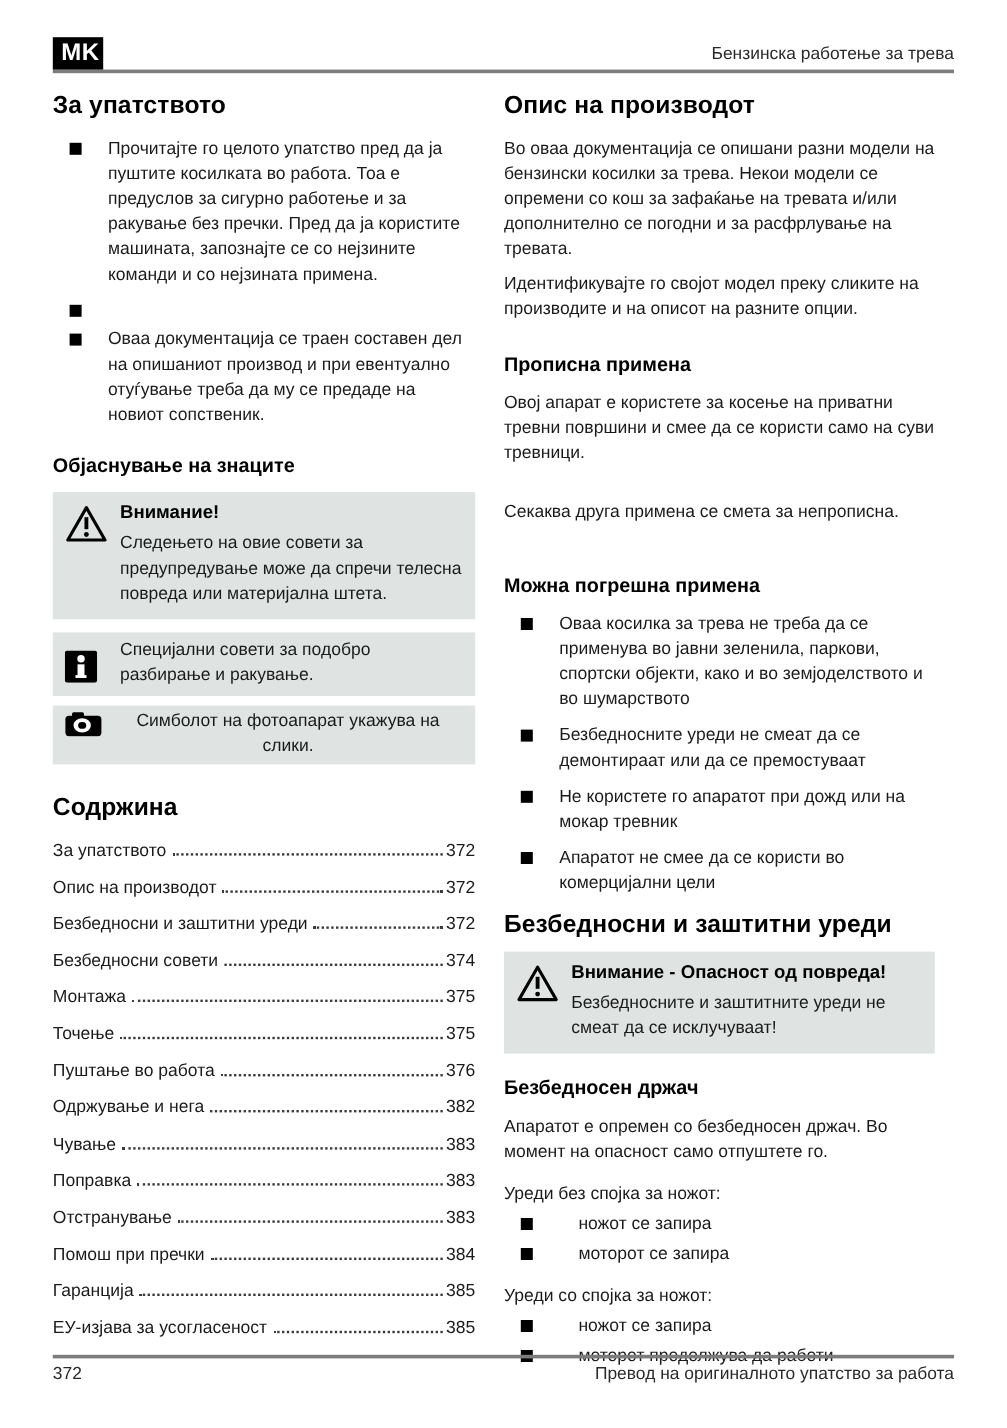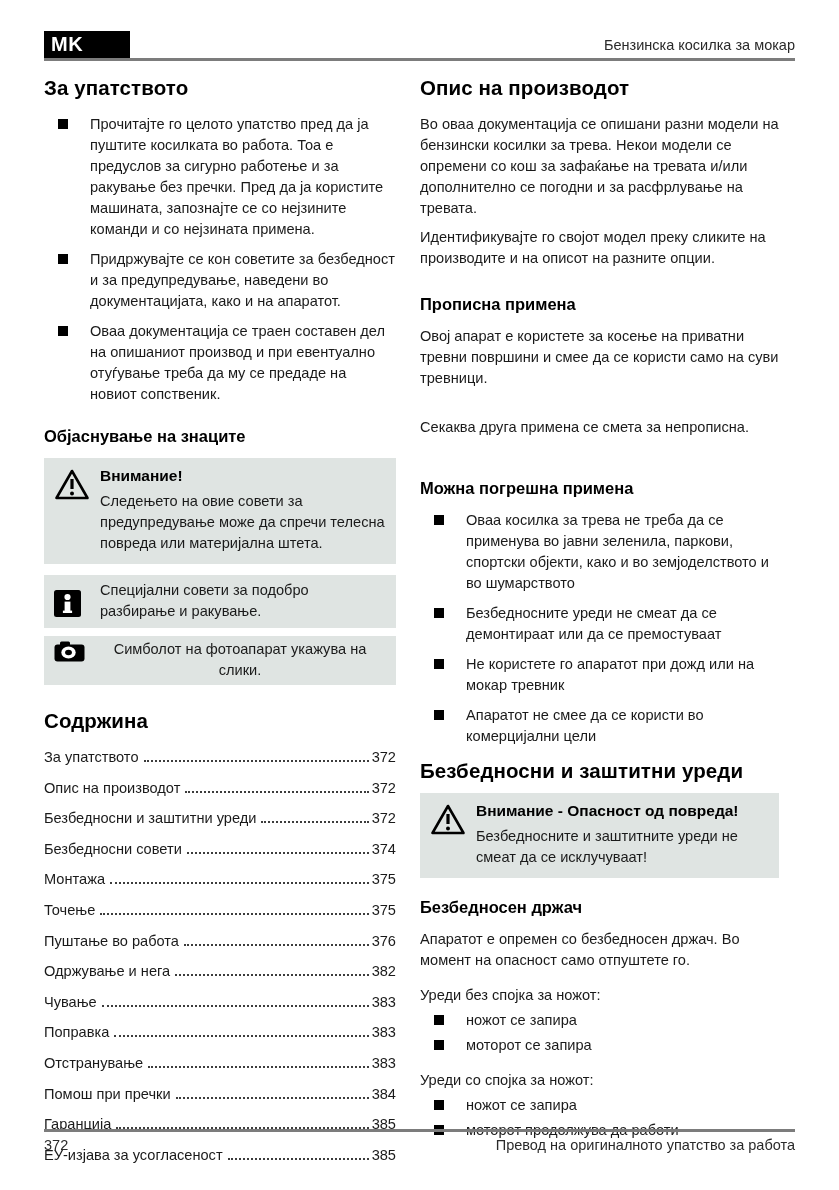--- a/index.html
+++ b/index.html
@@ -25,21 +25,21 @@
     justify-content: space-between;
     align-items: flex-end;
   }
   .lang-badge {
     background: var(--badge-bg, #000);
     color: var(--badge-fg, #fff);
     font-weight: bold;
     font-size: 20px;
     line-height: 27px;
     height: 27px;
-    width: 86px;
+    width: 42px;
     padding-left: 7px;
     letter-spacing: 0.5px;
   }
   .header-title {
     font-size: 14.5px;
     color: #2a2a2a;
     padding-bottom: 5px;
   }
 
   
@@ -76,21 +76,21 @@
     padding-left: 14px;
   }
   .bullet .sq {
     flex: none;
     width: 10px;
     height: 10px;
     background: #000;
     margin-top: 5px;
     margin-right: 22px;
   }
-  .bullet.tight { margin-bottom: 4px; }
+  .bullet.tight { margin-bottom: 4px; gap: 16px; }
   .group-label { margin-top: 14px; margin-bottom: 4px; }
 
   
   .notice {
     background: var(--box-bg, #dfe4e2);
     display: flex;
     padding: 8px 8px 10px 10px;
     margin-bottom: 11px;
   }
   .notice-icon { flex: none; width: 46px; padding-top: 2px; }
@@ -137,36 +137,35 @@
   svg { display: block; }
 </style>
 </head>
 <body>
 
 <div class="page">
   <div class="content">
 
     <div class="header">
       <div class="lang-badge">MK</div>
-      <div class="header-title">Бензинска косилка за мокар</div>
+      <div class="header-title">Бензинска работење за трева</div>
     </div>
 
     <div class="columns">
 
       <div class="col-left">
 
         <h1 class="sec">За упатството</h1>
 
         <div class="bullet">
           <span class="sq"></span>
           <span class="bullet-text">Прочитајте го целото упатство пред да ја пуштите косилката во работа. Тоа е предуслов за сигурно работење и за ракување без пречки. Пред да ја користите машината, запознајте се со нејзините команди и со нејзината примена.</span>
         </div>
         <div class="bullet">
           <span class="sq"></span>
-          <span class="bullet-text">Придржувајте се кон советите за безбедност и за предупредување, наведени во документацијата, како и на апаратот.</span>
         </div>
         <div class="bullet">
           <span class="sq"></span>
           <span class="bullet-text">Оваа документација се траен составен дел на опишаниот производ и при евентуално отуѓување треба да му се предаде на новиот сопственик.</span>
         </div>
 
         <h2 class="sub">Објаснување на знаците</h2>
 
         <div class="notice">
           <div class="notice-icon">

